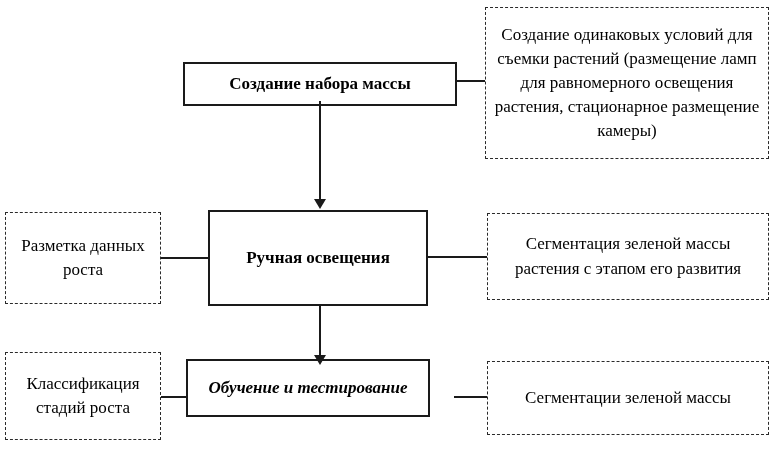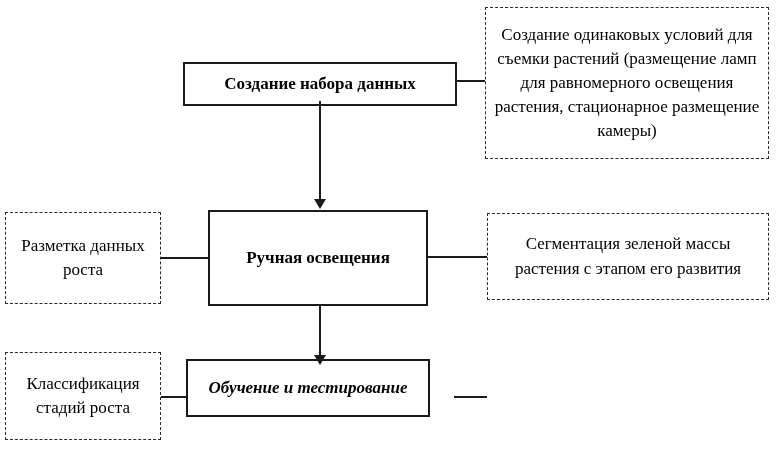--- a/index.html
+++ b/index.html
@@ -54,21 +54,21 @@
     border-right: 6px solid transparent;
     border-top: 10px solid #1a1a1a;
   }
 </style>
 </head>
 <body>
 
 <div class="canvas">
 
   <div class="box solid" style="left:183px; top:62px; width:274px; height:39px;">
-    <span>Создание набора данных</span>
+    <span>Создание набора массы</span>
   </div>
 
   <div class="box solid" style="left:208px; top:210px; width:220px; height:96px;">
     <span>Ручная освещения</span>
   </div>
 
   <div class="box solid" style="left:186px; top:359px; width:244px; height:58px;font-style:italic;">
     <span>Обучение и тестирование</span>
   </div>
 
@@ -81,20 +81,23 @@
   </div>
 
   <div class="box dashed" style="left:487px; top:213px; width:282px; height:87px;">
     <span>Сегментация зеленой массы растения с этапом его развития</span>
   </div>
 
   <div class="box dashed" style="left:5px; top:352px; width:156px; height:88px;">
     <span>Классификация стадий роста</span>
   </div>
 
+  <div class="box dashed" style="left:487px; top:361px; width:282px; height:74px;">
+    <span>Сегментации зеленой массы</span>
+  </div>
 
   <div class="vline" style="left:319px; top:101px; height:99px;"></div>
   <div class="arrowhead-down" style="left:314px; top:199px;"></div>
 
   <div class="vline" style="left:319px; top:306px; height:50px;"></div>
   <div class="arrowhead-down" style="left:314px; top:355px;"></div>
 
   <div class="hline" style="left:457px; top:80px; width:28px;"></div>
 
   <div class="hline" style="left:161px; top:257px; width:47px;"></div>

